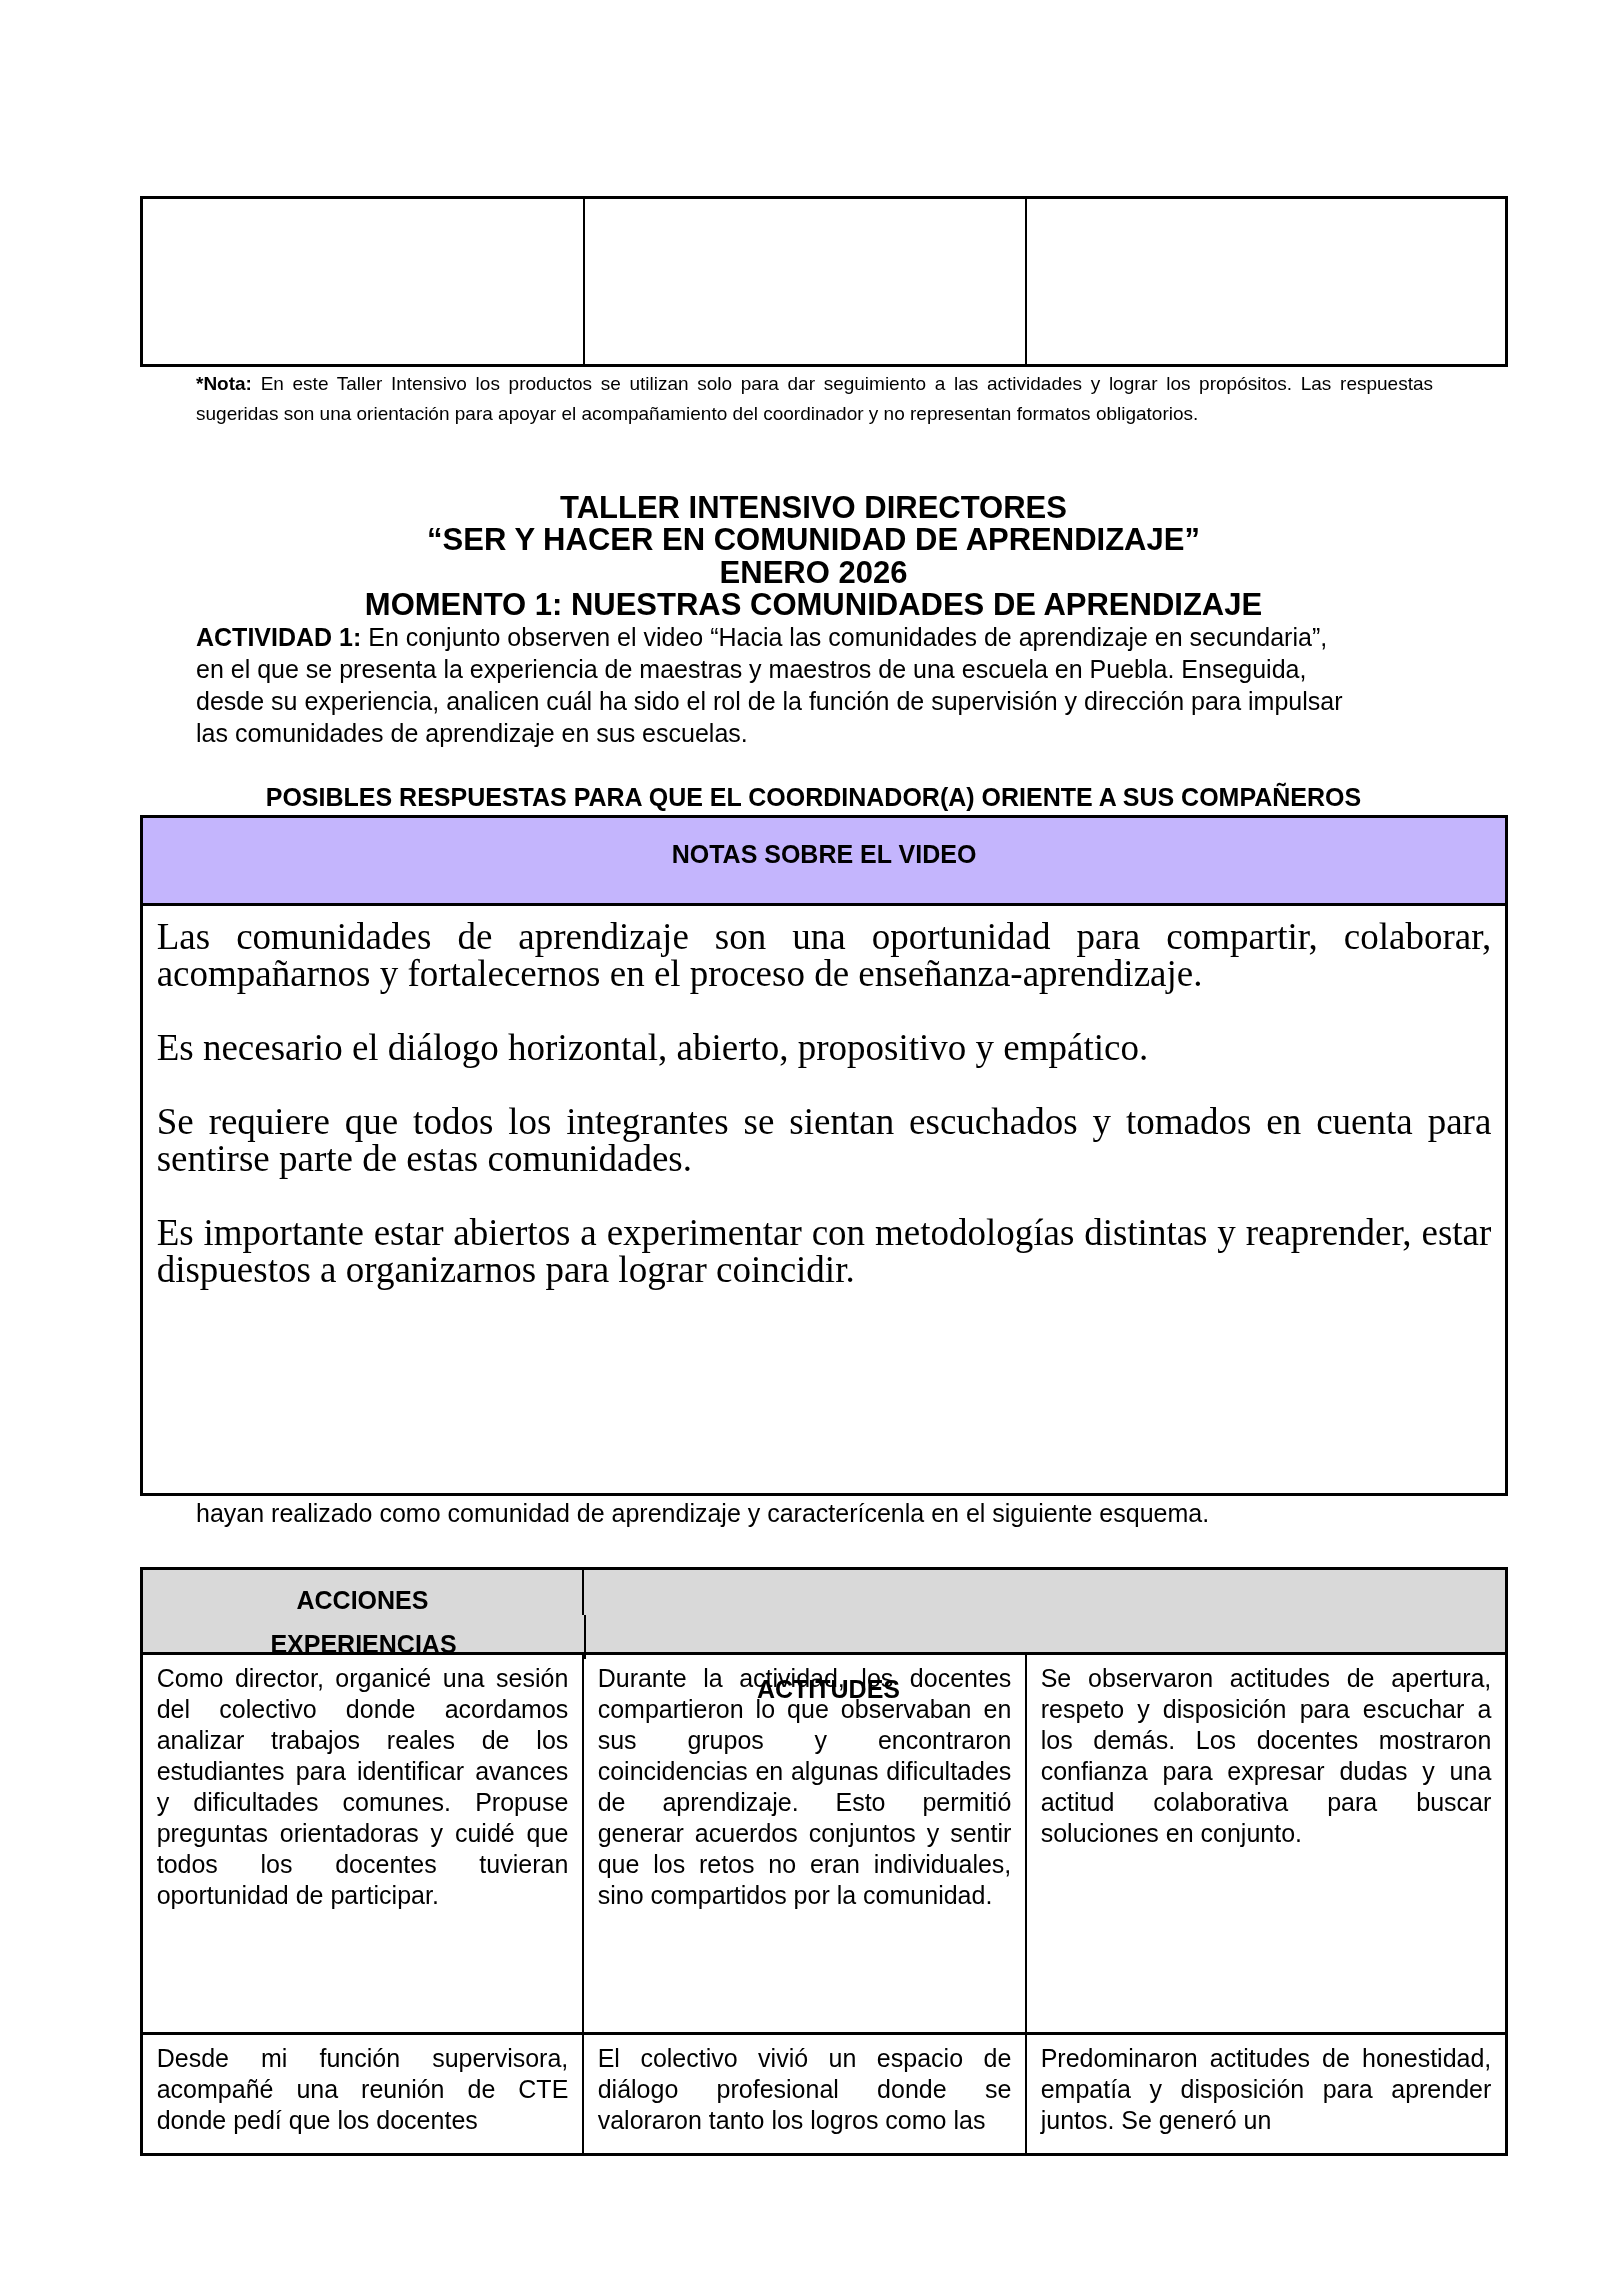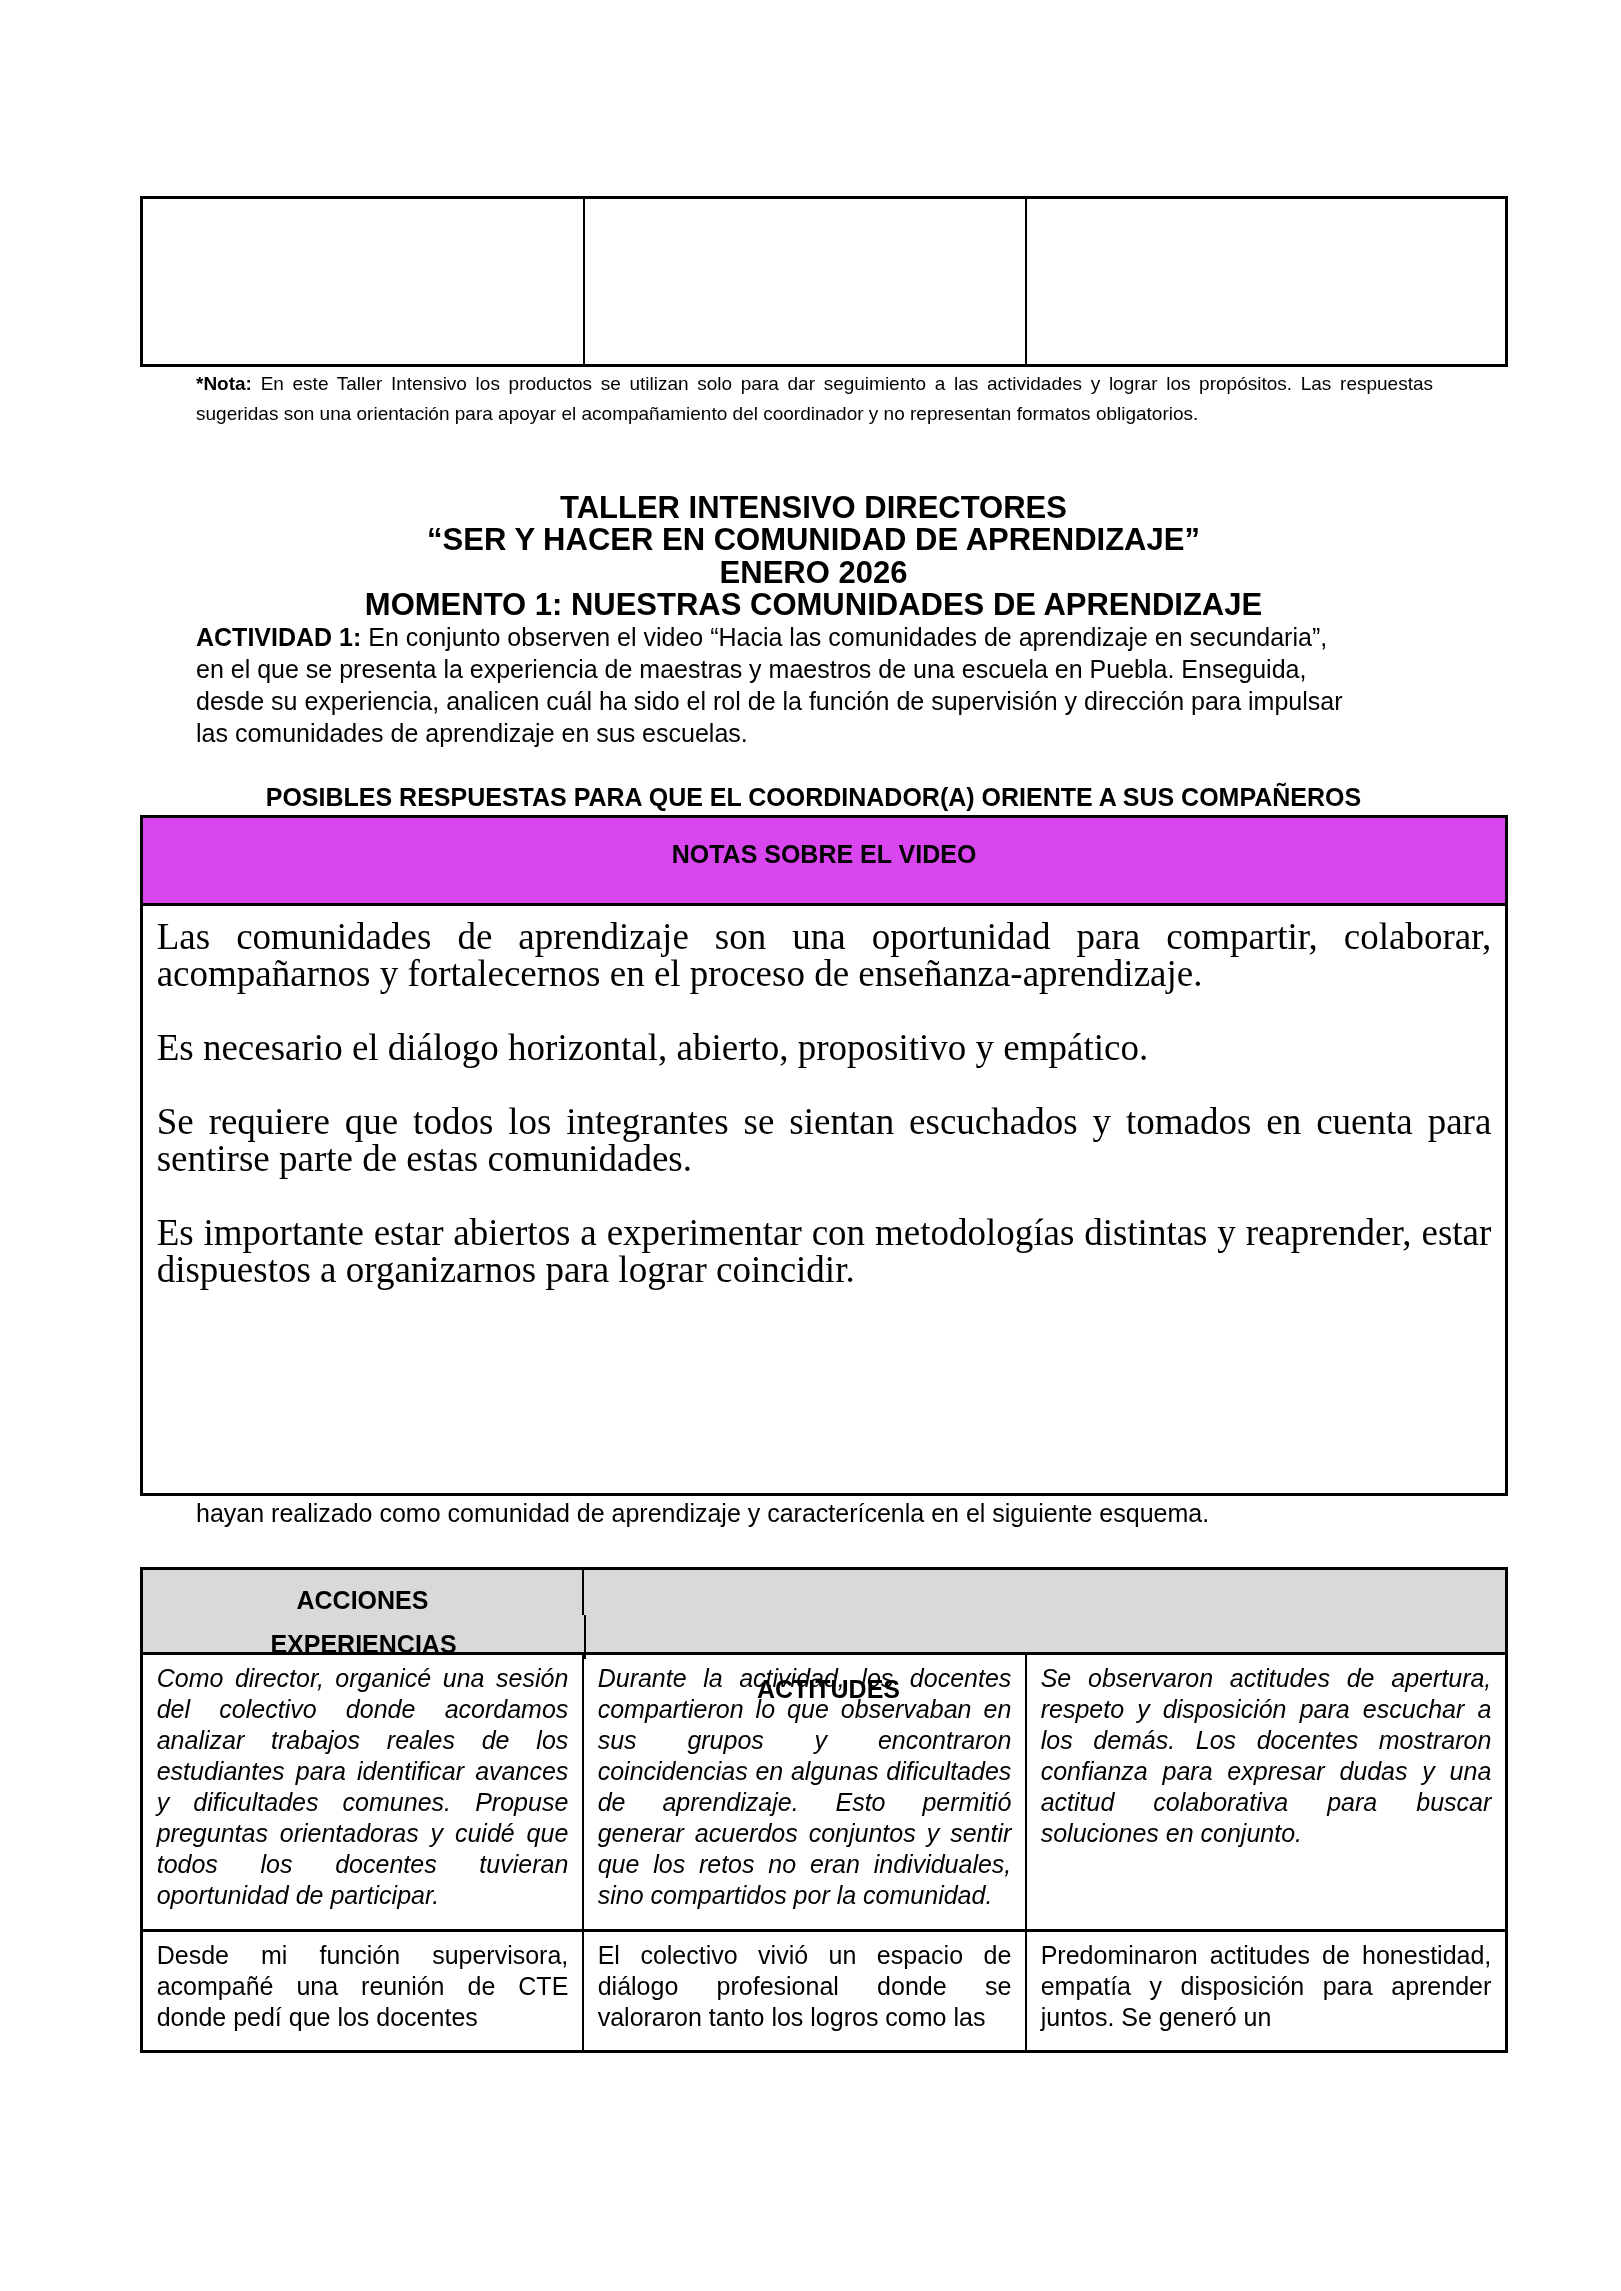--- a/index.html
+++ b/index.html
@@ -28,39 +28,39 @@
 
     #activity { position: absolute; left: 196px; top: 621px; width: 1284px; font-size: 25px; line-height: 32px; }
     #activity b { font-weight: bold; }
 
     #possible { position: absolute; left: 147px; top: 781px; width: 1333px; text-align: center; font-weight: bold;
       font-size: 25px; line-height: 32px; }
 
     
     #notes-box { position: absolute; left: 140px; top: 815px; width: 1368px; height: 681px;
       border: 3.9px solid #000; box-sizing: border-box; }
-    #notes-header { height: 88px; background: #d946ef; border-bottom: 3.9px solid #000; box-sizing: border-box;
+    #notes-header { height: 88px; background: #c4b5fd; border-bottom: 3.9px solid #000; box-sizing: border-box;
       text-align: center; font-weight: bold; font-size: 25px; padding-top: 21.6px; }
     #notes-body { padding: 11.8px 13.7px 0 13.7px; font-size: 37px; line-height: 37px; text-align: justify; }
     #notes-body p { margin: 0 0 37px 0; }
 
     #piensen { position: absolute; left: 196px; top: 1497px; width: 1284px; font-size: 25px; line-height: 32px; }
 
     
     #bottom-table { position: absolute; left: 140px; top: 1567px; width: 1368px;
       border: 3.9px solid #000; box-sizing: border-box; border-collapse: collapse; }
     #bottom-table .row { display: flex; border-bottom: 3.9px solid #000; box-sizing: border-box; }
     #bottom-table .row:last-child { border-bottom: none; }
     #bottom-table .hdr { background: #d9d9d9; height: 85px; flex-direction: column; }
     #bottom-table .hcell { font-weight: bold; font-size: 25px; text-align: center; padding-top: 15.7px; box-sizing: border-box; }
     #bottom-table .c1 { width: 441px; border-right: 2px solid #000; }
     #bottom-table .c2 { width: 443px; border-right: 2px solid #000; }
     #bottom-table .c3 { flex: 1; padding-left: 9px; }
     #bottom-table .dcell { font-size: 25px; line-height: 31px; text-align: justify; padding: 7.8px 13.7px 9.8px 13.7px; box-sizing: border-box; }
-    #bottom-table .r1 { height: 277px; font-style: italic; }
+    #bottom-table .r1 { height: 380px; }
     #bottom-table .r2 { height: 118px; overflow: hidden; }
   </style>
 </head>
 <body>
 
 <div id="top-table">
   <div class="cell" style="width:442px"></div>
   <div class="cell" style="width:442px"></div>
   <div class="cell" style="flex:1"></div>
 </div>

